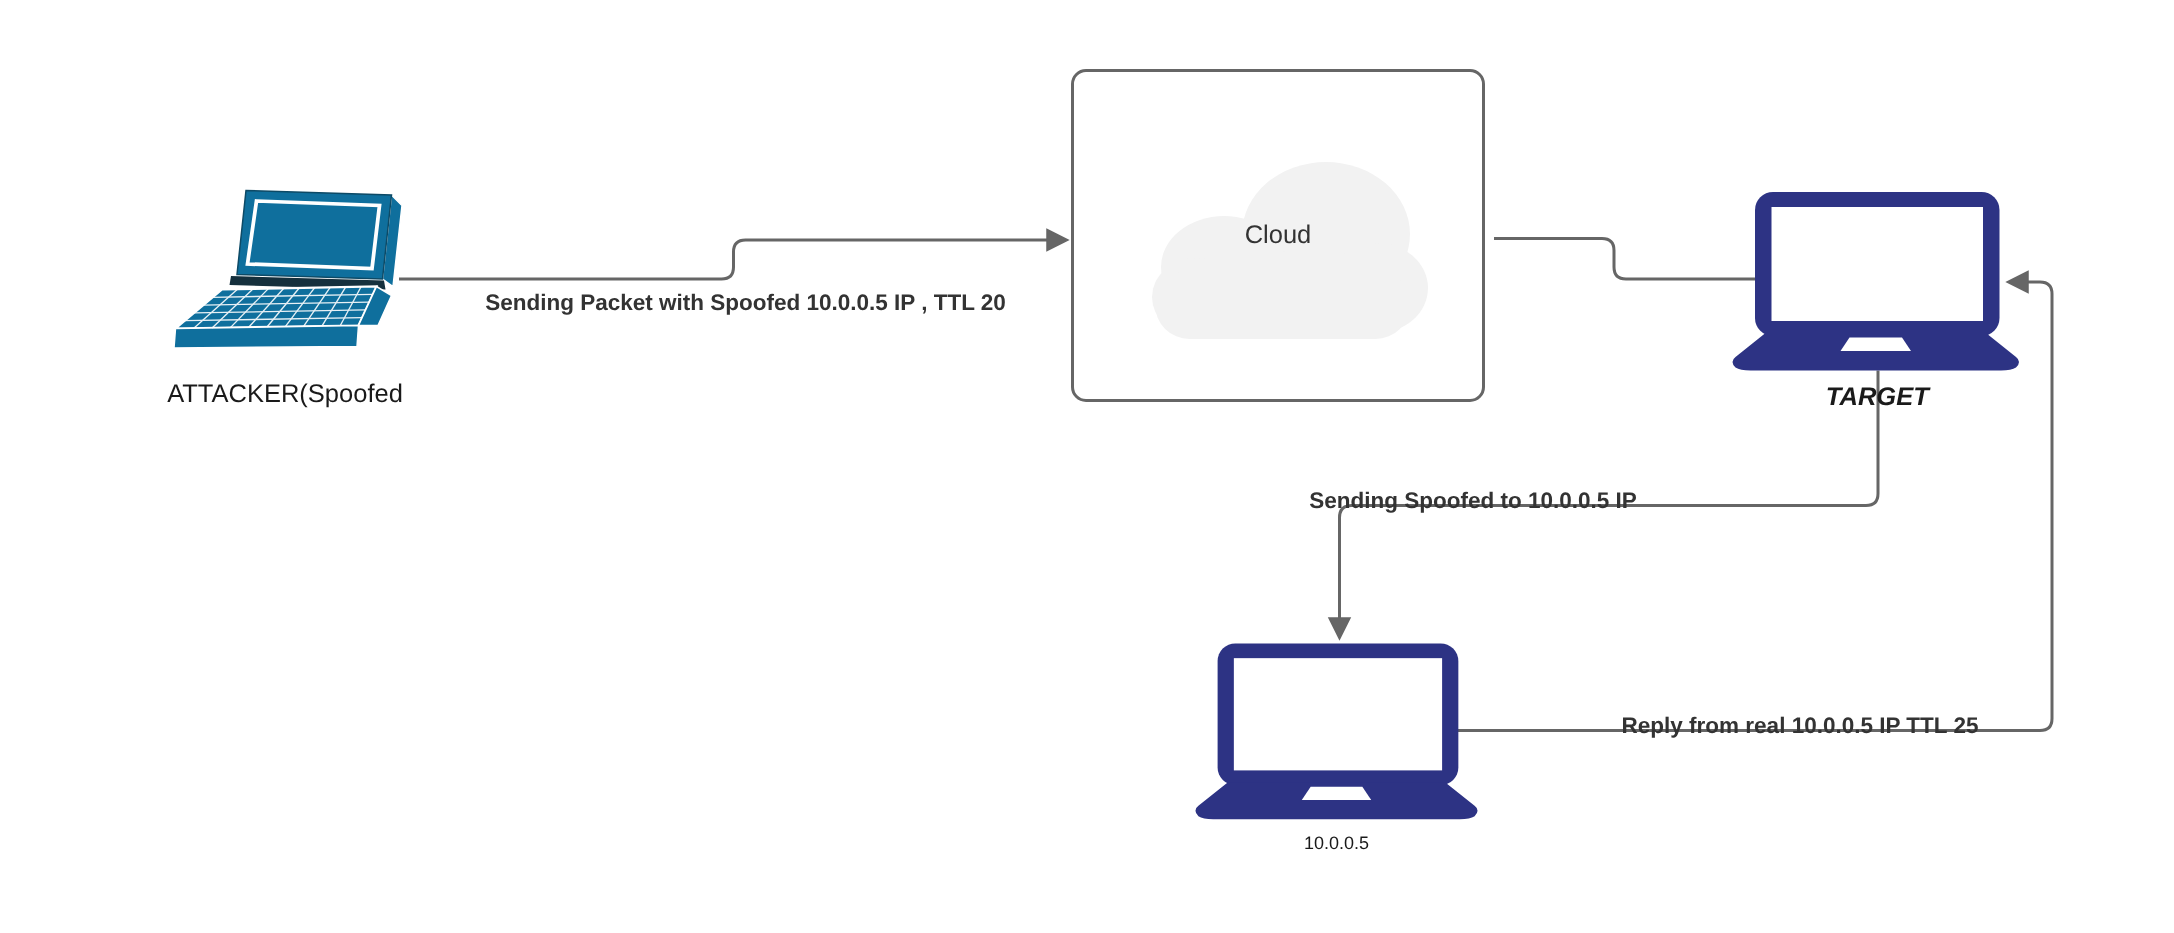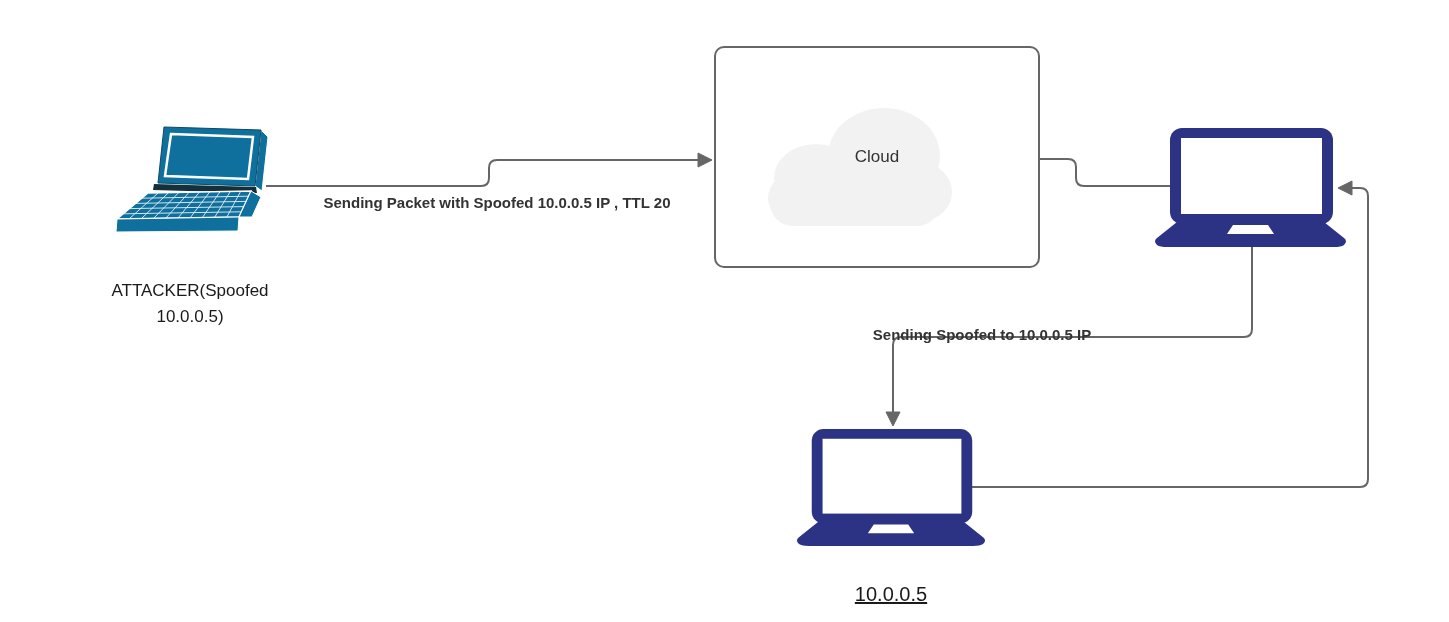--- a/index.html
+++ b/index.html
@@ -28,42 +28,41 @@
   }
   .connector-layer path{
     fill:none;stroke:var(--connector);stroke-width:2;
   }
   .connector-layer polygon{
     fill:var(--connector);stroke:var(--connector);
   }
   .node{position:absolute;}
   .node svg{display:block;width:100%;height:100%;}
   .cloud-box{
-    position:absolute;left:714px;top:46px;width:326px;height:222px;
+    position:absolute;left:714px;top:46px;width:276px;height:222px;
     border:2px solid var(--cloud-box-border);
     border-radius:10px;
     background:var(--cloud-box-bg);
   }
   .cloud-shape{
     position:absolute;left:40px;top:52px;width:200px;height:130px;
   }
   .cloud-shape *{fill:var(--cloud-fill);}
   .cloud-label{
     position:absolute;left:0;top:0;width:100%;height:100%;
     display:flex;align-items:center;justify-content:center;
     font-size:17px;color:#333333;
   }
   .node-label{
     position:absolute;text-align:center;
     color:var(--node-label);
-    margin-top:28px;
   }
   .attacker-label{left:88px;top:250px;width:204px;font-size:17px;line-height:26px;}
   .target-label{left:1154px;top:255px;width:195px;font-size:17px;font-weight:bold;font-style:italic;}
-  .real-host-label{left:796px;top:555px;width:190px;font-size:20px;text-decoration:underline;}
+  .real-host-label{left:796px;top:555px;width:190px;font-size:12px;}
   .edge-label{
     position:absolute;transform:translate(-50%,-50%);
     font-size:15px;font-weight:bold;color:var(--edge-label);
     white-space:nowrap;
   }
   .edge-label-1{left:497px;top:202px;}
   .edge-label-2{left:982px;top:334px;}
   .edge-label-3{left:1200px;top:484px;}
   .lap-navy{fill:var(--navy-laptop);}
   .lap-teal{fill:var(--attacker-laptop);}
@@ -113,21 +112,20 @@
         <line x1="37.8" y1="78.2" x2="144.6" y2="76.2"></line>
         <line x1="31.6" y1="83.4" x2="142.2" y2="81.4"></line>
         <line x1="25.4" y1="88.6" x2="139.8" y2="86.6"></line>
         <line x1="19.2" y1="93.8" x2="137.4" y2="91.8"></line>
       </g>
     </svg>
   </div>
 
   <div class="node-label attacker-label">
     <div>ATTACKER(Spoofed</div>
-    <div>10.0.0.5)</div>
   </div>
 
   <div class="cloud-box">
     <svg class="cloud-shape" viewBox="0 0 200 130" xmlns="http://www.w3.org/2000/svg">
       <ellipse cx="128" cy="56" rx="56" ry="48"></ellipse>
       <ellipse cx="60" cy="78" rx="42" ry="34"></ellipse>
       <ellipse cx="42" cy="98" rx="30" ry="26"></ellipse>
       <ellipse cx="162" cy="92" rx="34" ry="30"></ellipse>
       <rect x="14" y="80" width="170" height="46" rx="23"></rect>
     </svg>
@@ -136,28 +134,30 @@
 
   <div class="node" style="left:1153px;top:128px;width:195px;height:120px;">
     <svg viewBox="0 0 195 120" xmlns="http://www.w3.org/2000/svg">
       <rect class="lap-navy" x="17" y="0" width="163" height="96" rx="12"></rect>
       <rect x="28" y="10" width="141" height="76" fill="#ffffff"></rect>
       <path class="lap-navy" d="M 24 94 H 171 L 191 110 Q 195 113 191 117 Q 188 119 181 119 H 14 Q 7 119 4 117 Q 0 113 4 110 Z"></path>
       <path d="M 80 97 H 115 L 121 106 H 74 Z" fill="#ffffff"></path>
     </svg>
   </div>
 
+  <div class="node-label target-label">TARGET</div>
 
   <div class="node" style="left:795px;top:428px;width:192px;height:120px;">
     <svg viewBox="0 0 195 120" xmlns="http://www.w3.org/2000/svg">
       <rect class="lap-navy" x="17" y="0" width="163" height="96" rx="12"></rect>
       <rect x="28" y="10" width="141" height="76" fill="#ffffff"></rect>
       <path class="lap-navy" d="M 24 94 H 171 L 191 110 Q 195 113 191 117 Q 188 119 181 119 H 14 Q 7 119 4 117 Q 0 113 4 110 Z"></path>
       <path d="M 80 97 H 115 L 121 106 H 74 Z" fill="#ffffff"></path>
     </svg>
   </div>
 
   <div class="node-label real-host-label">10.0.0.5</div>
 
   <div class="edge-label edge-label-1">Sending Packet with Spoofed 10.0.0.5 IP , TTL 20</div>
   <div class="edge-label edge-label-2">Sending Spoofed to 10.0.0.5 IP</div>
+  <div class="edge-label edge-label-3">Reply from real 10.0.0.5 IP TTL 25</div>
 
 </div>
 
 </body></html>

